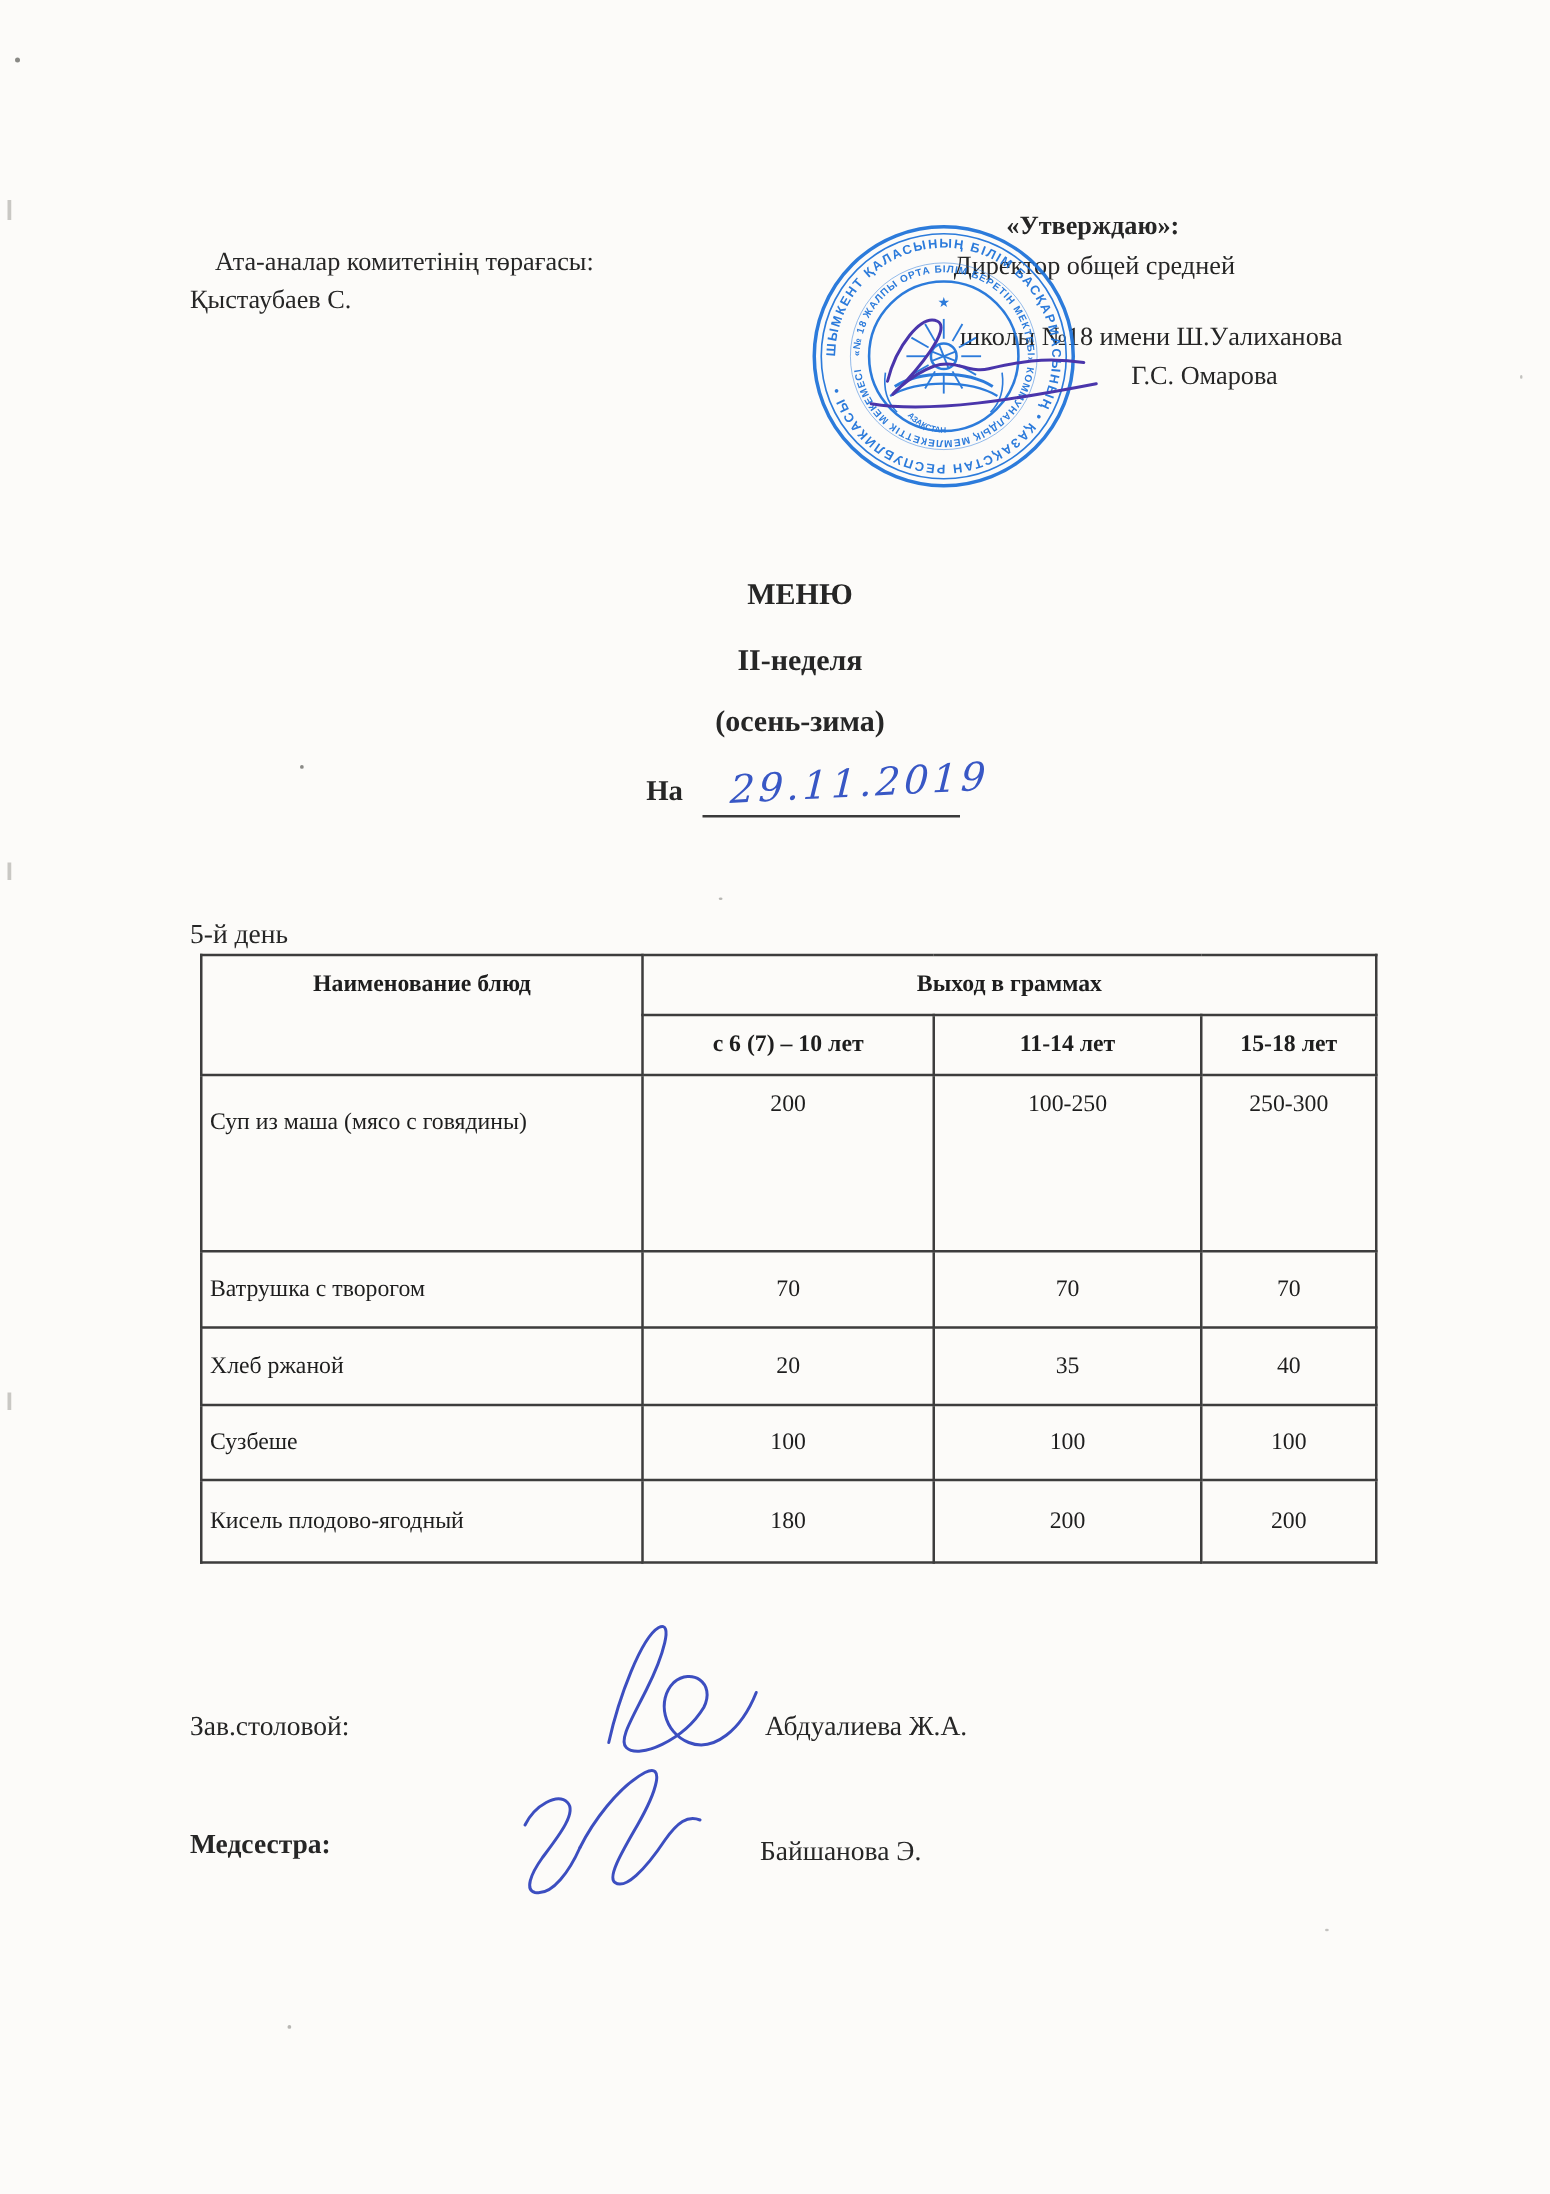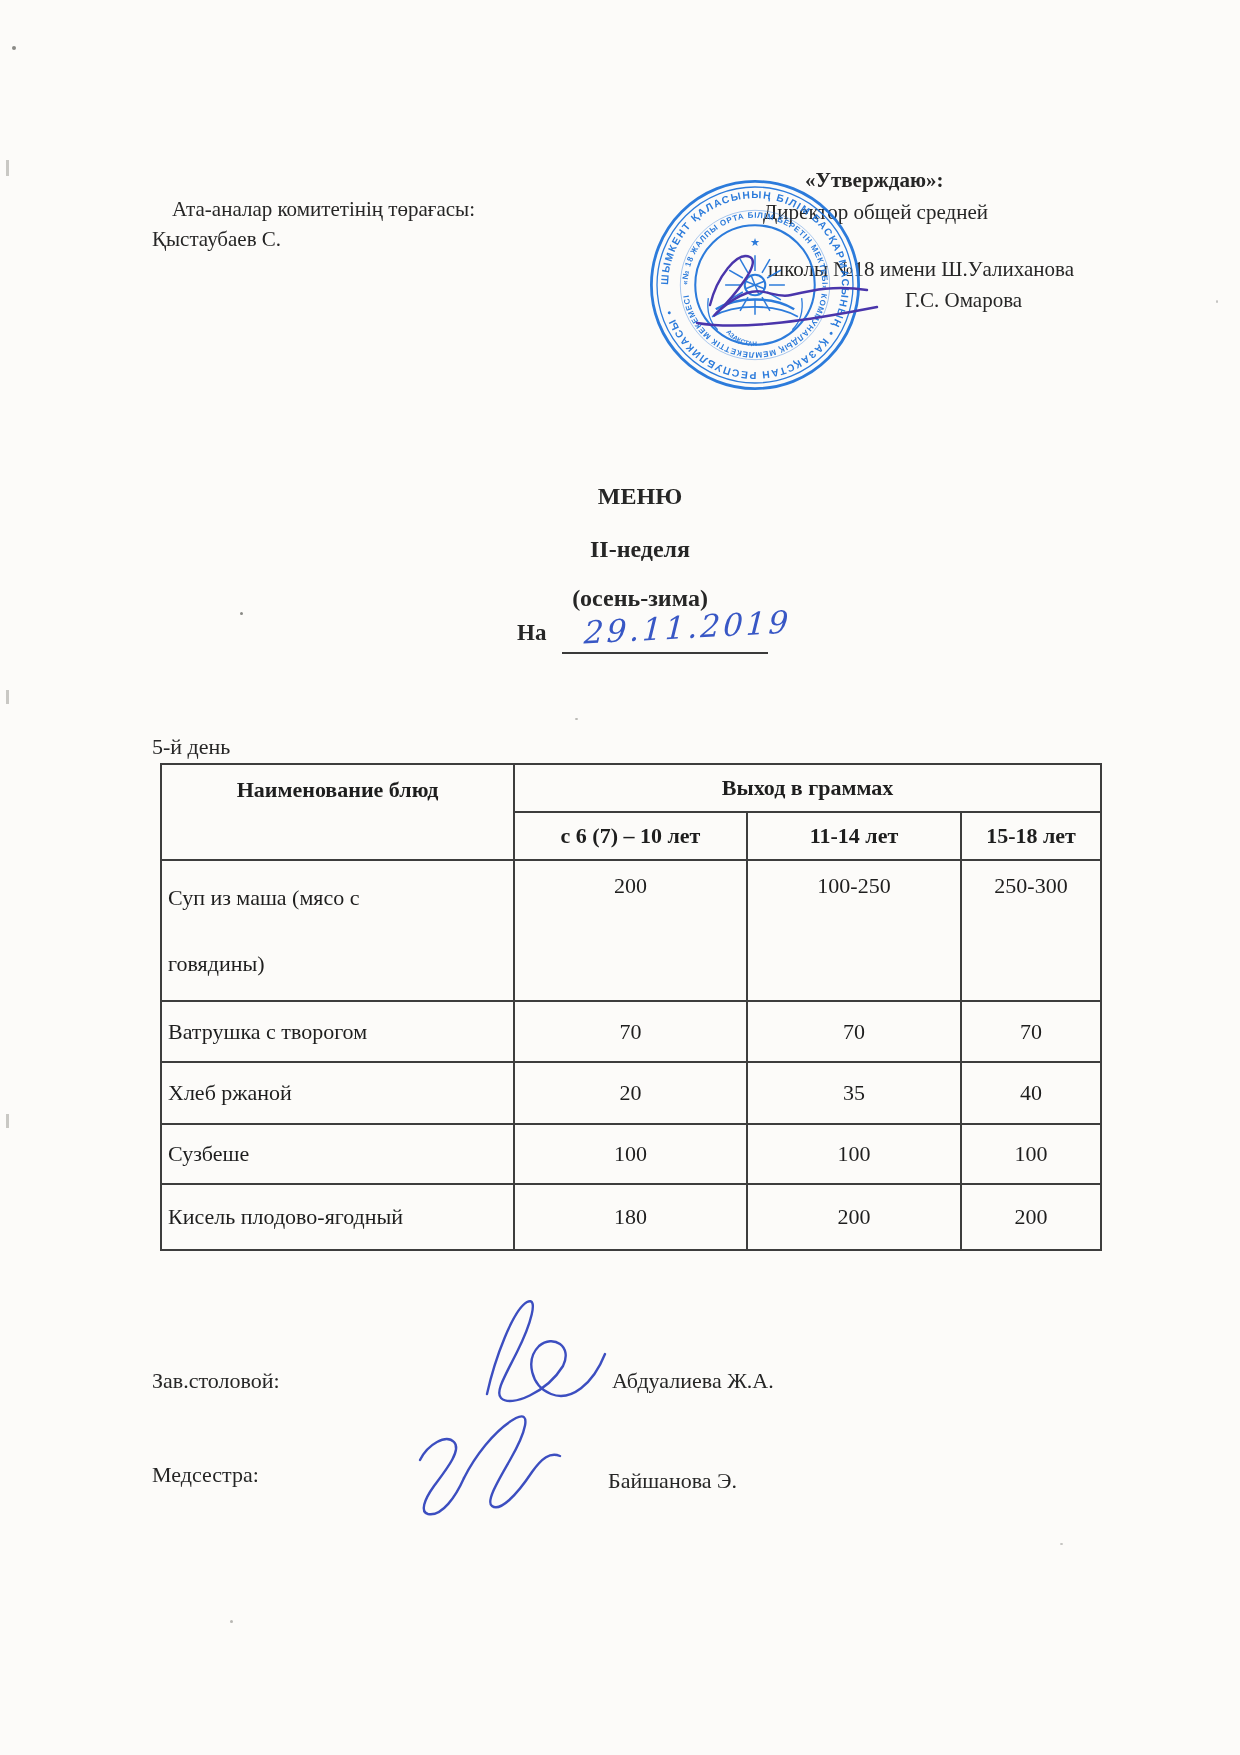--- a/index.html
+++ b/index.html
@@ -8,36 +8,36 @@
     background:#fcfbf9;
     font-family:"Liberation Serif","DejaVu Serif",serif;
     color:#262626;overflow:hidden;
   }
   .abs{position:absolute;}
   
   .tl{font-size:21px;line-height:26px;}
   .tr-line{font-size:21px;white-space:nowrap;}
   .bold{font-weight:bold;}
   
-  .title-line{left:340px;width:600px;text-align:center;font-weight:bold;font-size:24px;margin-top:20px;}
+  .title-line{left:340px;width:600px;text-align:center;font-weight:bold;font-size:24px;}
   .date-prefix{font-weight:bold;font-size:23px;}
   .date-underline{border-bottom:2px solid #3a3a3a;height:0;}
   .handwriting{
     font-family:"DejaVu Serif",serif;font-style:italic;
     color:#3857c5;font-size:31px;letter-spacing:3px;
     transform:rotate(-3deg) skewX(-6deg);white-space:nowrap;
   }
   .day{font-size:22px;}
   
   table.menu{
     position:absolute;left:160px;top:763px;width:940px;
     border-collapse:collapse;table-layout:fixed;
   }
   table.menu td{
-    border:2px solid #3d3d3d;font-size:22px;color:#1e1e1e;
+    border:2px solid #3d3d3d;font-size:19px;color:#1e1e1e;
     padding:0 6px;overflow:hidden;
   }
   td.head{font-weight:bold;text-align:center;vertical-align:middle;}
   td.dish{text-align:left;padding-left:12px;vertical-align:middle;}
   td.val{text-align:center;vertical-align:middle;}
   tr.h1{height:48px;} tr.h2{height:48px;}
   tr.r1{height:141px;}
   tr.r1 td.dish{vertical-align:top;line-height:66px;padding-top:4px;padding-right:88px;}
   tr.r1 td.val{vertical-align:top;padding-top:12px;}
   tr.r2{height:61px;} tr.r3{height:62px;padding-left:47px;} tr.r4{height:60px;} tr.r5{height:66px;}
@@ -194,20 +194,20 @@
 </table>
 
 <div class="abs sig-label" style="left:152px;top:1368px;">Зав.столовой:</div>
 <svg class="abs" style="left:455px;top:1292px;" width="200" height="125" viewBox="0 0 200 125">
   <g stroke="#3c4ec0" fill="none" stroke-width="2.4" stroke-linecap="round">
     <path d="M 32 102 C 40 66, 58 18, 72 10 C 84 4, 76 32, 62 60 C 50 84, 40 100, 46 106 C 56 116, 92 100, 108 74 C 118 54, 98 42, 84 54 C 70 68, 76 94, 96 102 C 116 110, 138 92, 150 62"></path>
   </g>
 </svg>
 <div class="abs sig-name" style="left:612px;top:1368px;">Абдуалиева Ж.А.</div>
 
-<div class="abs sig-label" style="left:152px;top:1462px;">Медсестра:</div>
+<div class="abs sig-label" style="left:152px;top:1462px;font-weight:bold;">Медсестра:</div>
 <svg class="abs" style="left:398px;top:1408px;" width="230" height="120" viewBox="0 0 230 120">
   <g stroke="#3c4ec0" fill="none" stroke-width="2.4" stroke-linecap="round">
     <path d="M 22 52 C 30 36, 48 26, 56 34 C 64 42, 48 62, 36 78 C 26 92, 22 104, 30 106 C 44 109, 58 88, 66 70"></path>
     <path d="M 66 70 C 76 50, 96 22, 118 10 C 134 2, 128 24, 112 52 C 98 76, 88 94, 94 98 C 102 104, 118 88, 134 64 C 144 50, 152 44, 162 48"></path>
   </g>
 </svg>
 <div class="abs sig-name" style="left:608px;top:1468px;">Байшанова Э.</div>
 
 </body></html>

